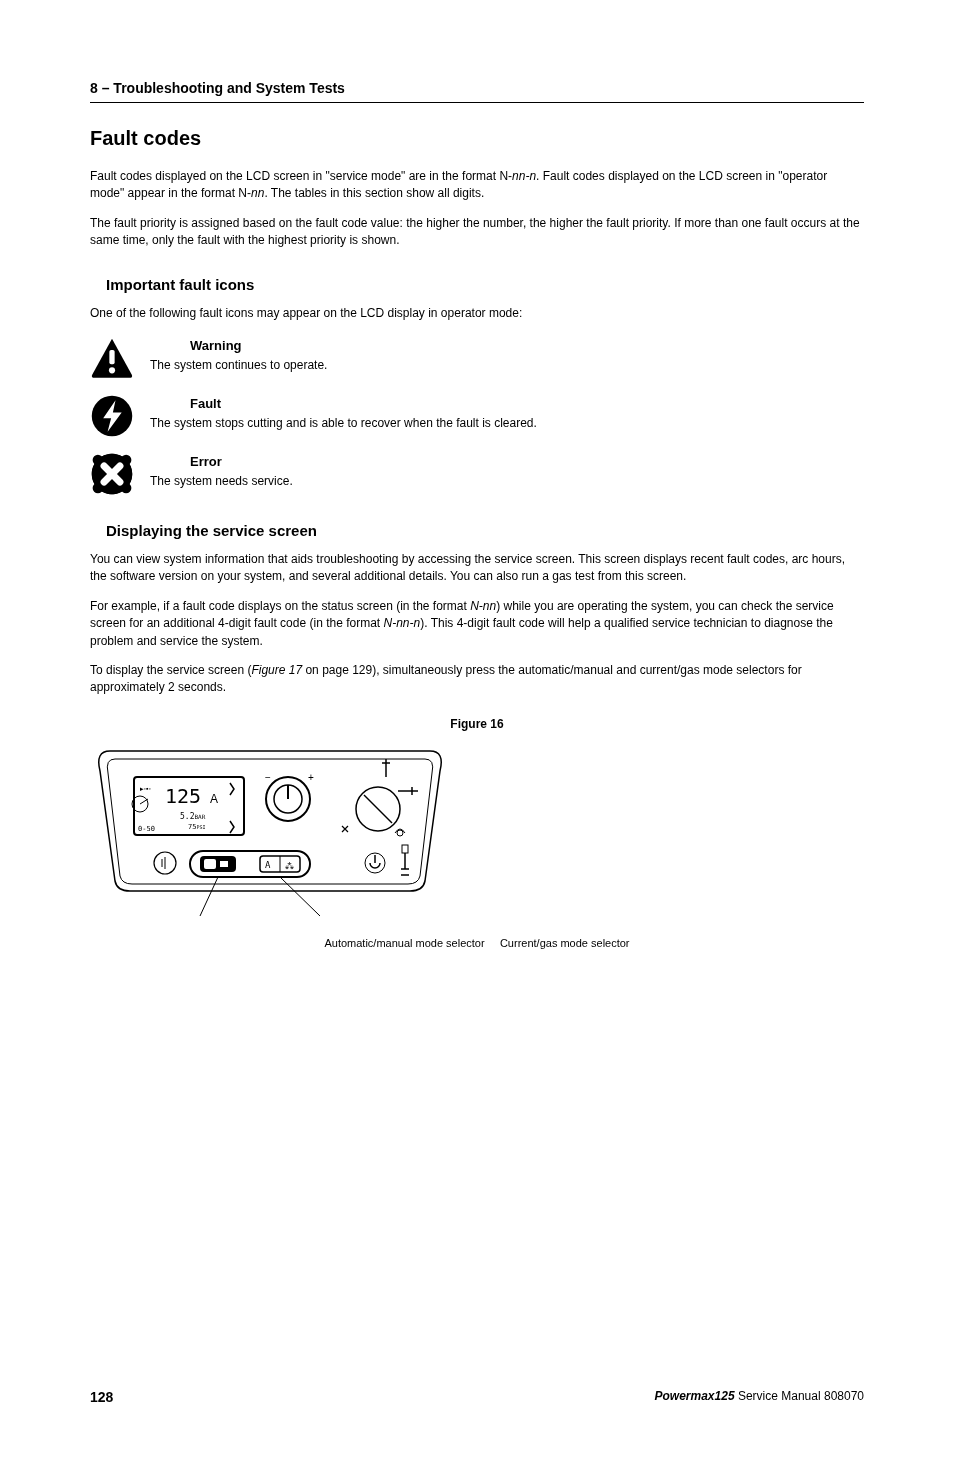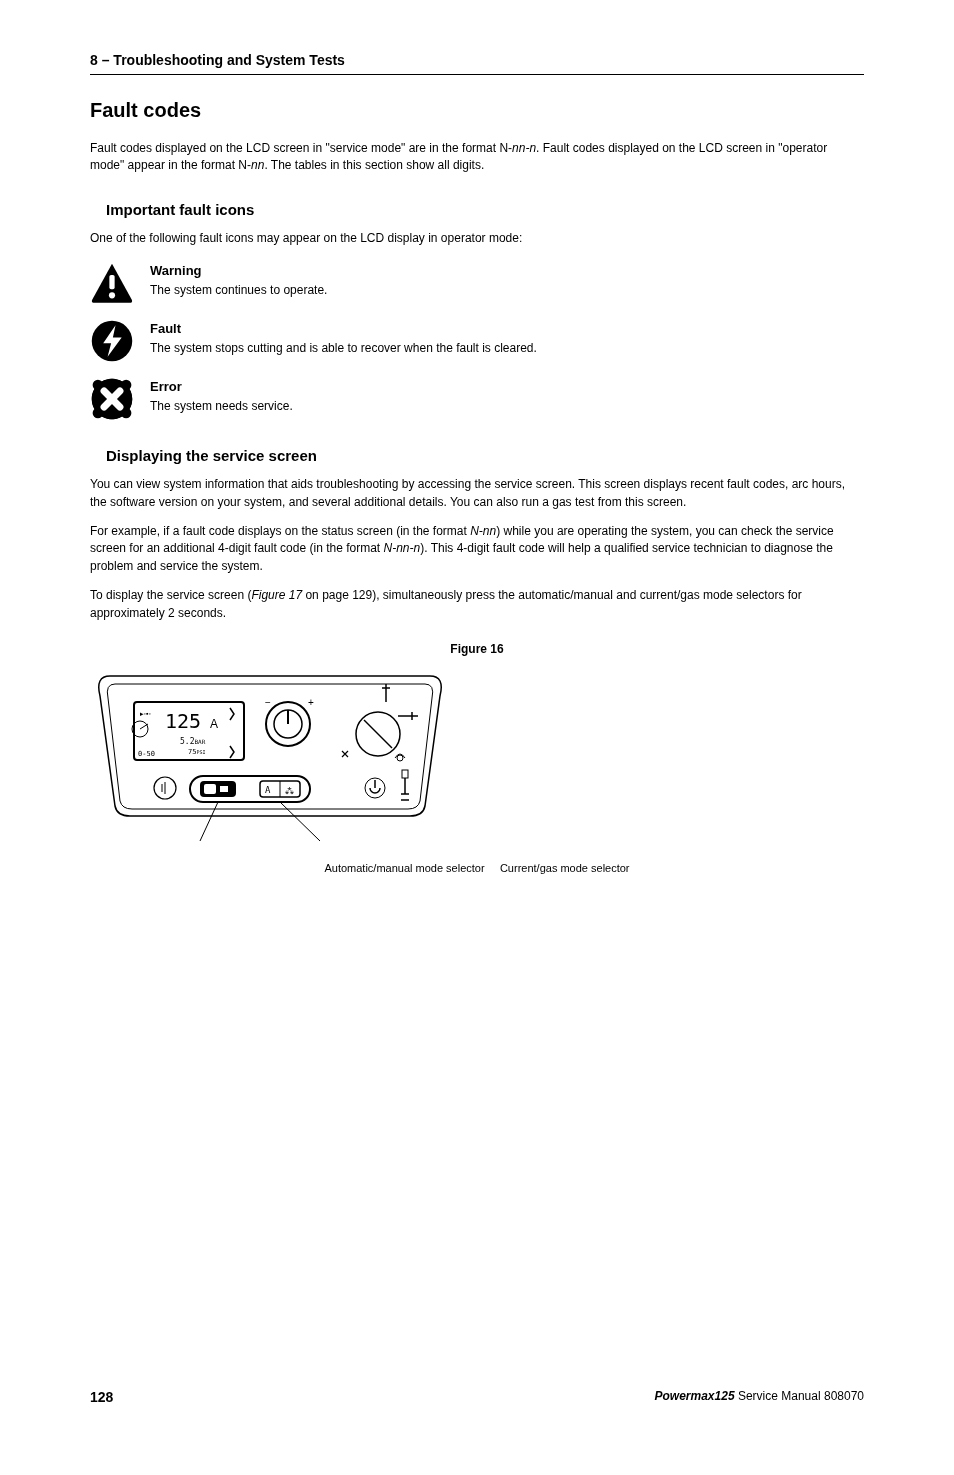--- a/index.html
+++ b/index.html
@@ -4,21 +4,21 @@
 <style>
   body {
     margin: 0;
     padding: 0;
     font-family: Arial, Helvetica, sans-serif;
     background: #fff;
     color: #000;
     width: 954px;
   }
   .page {
-    padding: 52px 90px 70px 90px;
+    padding: 80px 90px 70px 90px;
     box-sizing: border-box;
     width: 954px;
     min-height: 1475px;
     position: relative;
     border-radius: 19px;
   }
   .section-header {
     font-size: 14px;
     font-weight: bold;
     padding-bottom: 6px;
@@ -56,20 +56,21 @@
     justify-content: center;
   }
   .icon-text {
     flex: 1;
     padding-top: 2px;
   }
   .icon-title {
     font-weight: bold;
     font-size: 13px;
     margin-bottom: 4px;
+    margin-left: 40px;
   }
   .icon-desc {
     font-size: 12px;
     line-height: 1.4;
   }
   .figure-wrap {
     text-align: center;
     margin-top: 20px;
   }
   .figure-caption {
@@ -101,20 +102,21 @@
 <div class="page">
 
   <div class="section-header">8 – Troubleshooting and System Tests</div>
 
   <h1 class="main">Fault codes</h1>
 
   <p class="body">
     <span>Fault codes displayed on the LCD screen in "service mode" are in the format N-</span><span class="italic">nn-n</span><span>. Fault codes displayed on the LCD screen in "operator mode" appear in the format N-</span><span class="italic">nn</span><span>. The tables in this section show all digits.</span>
   </p>
 
+  <p class="body">The fault priority is assigned based on the fault code value: the higher the number, the higher the fault priority. If more than one fault occurs at the same time, only the fault with the highest priority is shown.</p>
 
   <h2 class="sub">Important fault icons</h2>
 
   <p class="body">One of the following fault icons may appear on the LCD display in operator mode:</p>
 
   <div class="icon-entry">
     <div class="icon-box">
       <svg viewBox="0 0 100 100" width="44" height="44">
         <path d="M50 6 L95 88 Q98 95 90 95 L10 95 Q2 95 5 88 Z" fill="#000"></path>
         <rect x="44" y="32" width="12" height="32" rx="4" fill="#fff"></rect>

